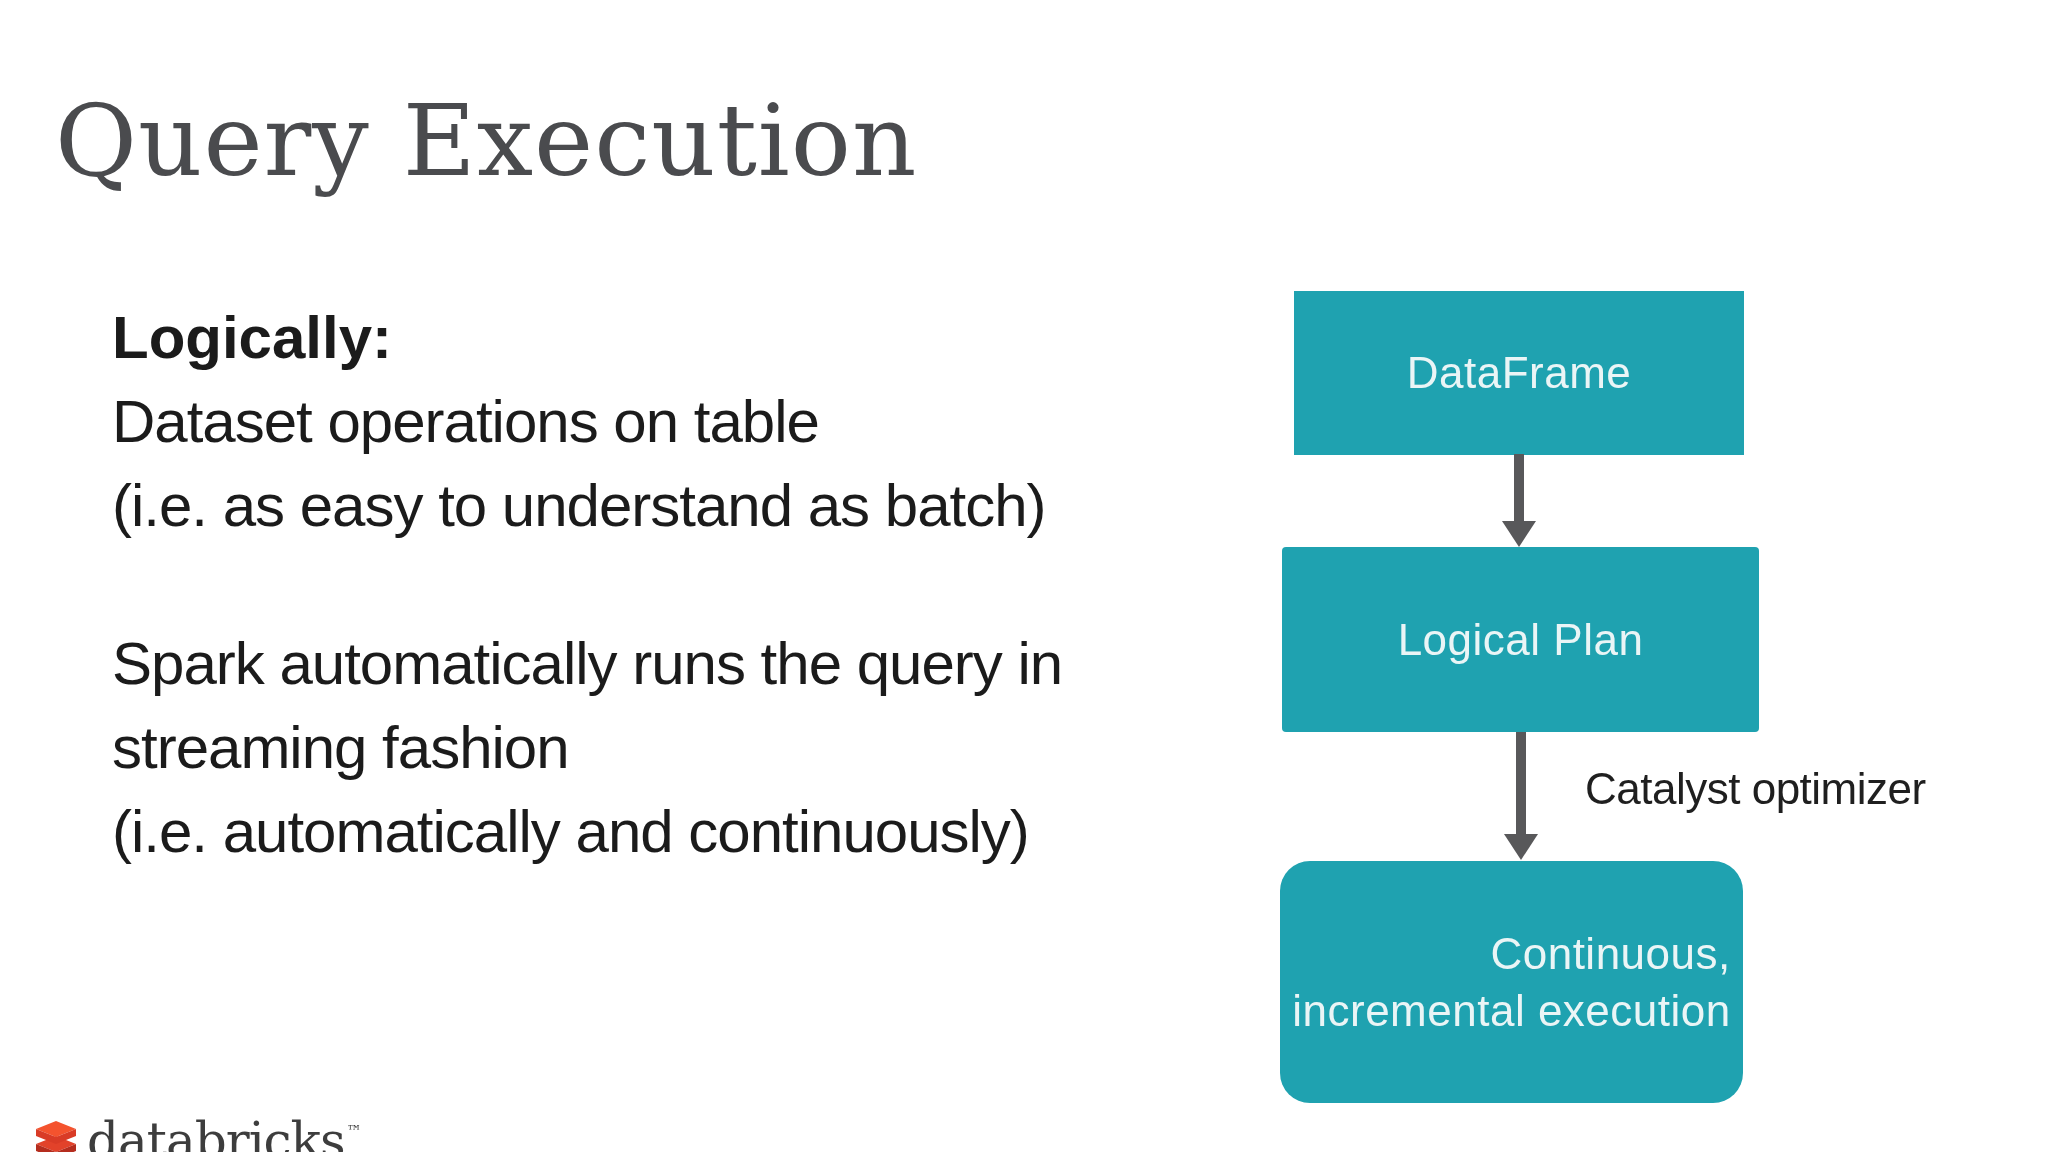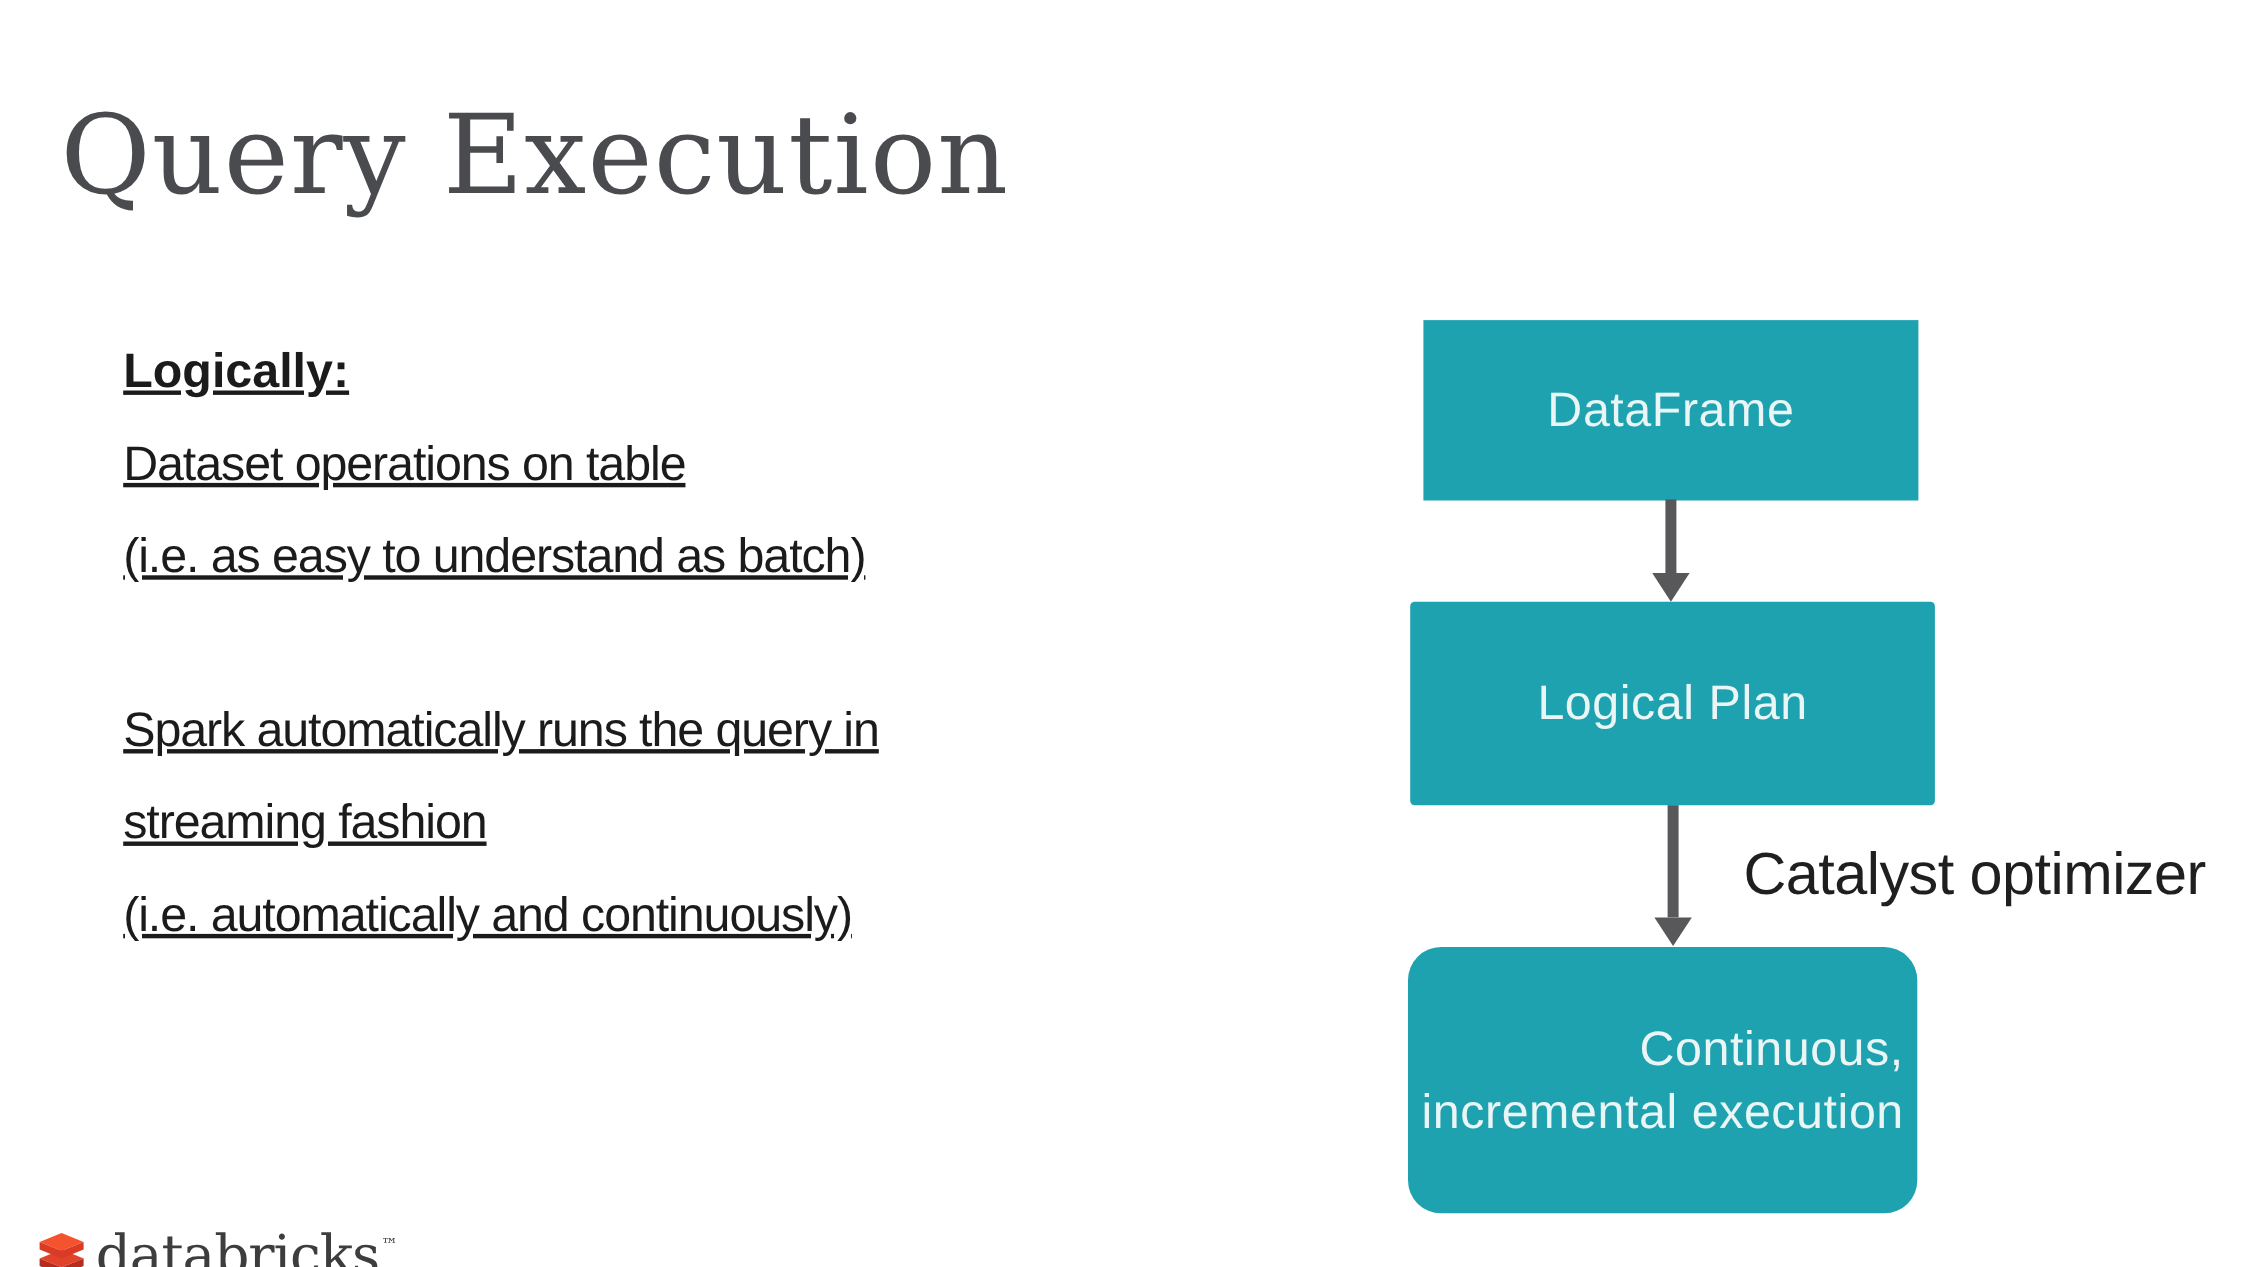--- a/index.html
+++ b/index.html
@@ -28,25 +28,24 @@
     font-size: 100px;
     letter-spacing: 1px;
     color: var(--title-gray, #4a4b4e);
   }
 
   
   .body-text {
     position: absolute;
     left: 112px;
     top: 252px;
-    font-size: 44px;
+    font-size: 60px;
     line-height: 84px;
     letter-spacing: -1px;
     color: var(--body-text, #1b1b1b);
-    text-decoration: underline;
   }
   .para.second { margin-top: 74px; }
   .line { display: block; }
   .hb { font-weight: 700; letter-spacing: 0; }
   .hr { font-weight: 400; }
 
   
   .node {
     position: absolute;
     background: var(--teal, #1fa2b0);
@@ -79,21 +78,21 @@
     border-right: 17px solid transparent;
     border-top: 26px solid var(--arrow-gray, #58585a);
   }
   .arrow1 { left: 1502px; top: 410px; height: 93px; }
   .arrow2 { left: 1504px; top: 688px; height: 128px; }
 
   .catalyst-label {
     position: absolute;
     left: 1585px;
     top: 720px;
-    font-size: 54px;
+    font-size: 44px;
     letter-spacing: -0.5px;
     color: var(--catalyst-label, #1f1f1f);
   }
 
   
   .logo {
     position: absolute;
     left: 33px;
     top: 1068px;
     display: flex;

